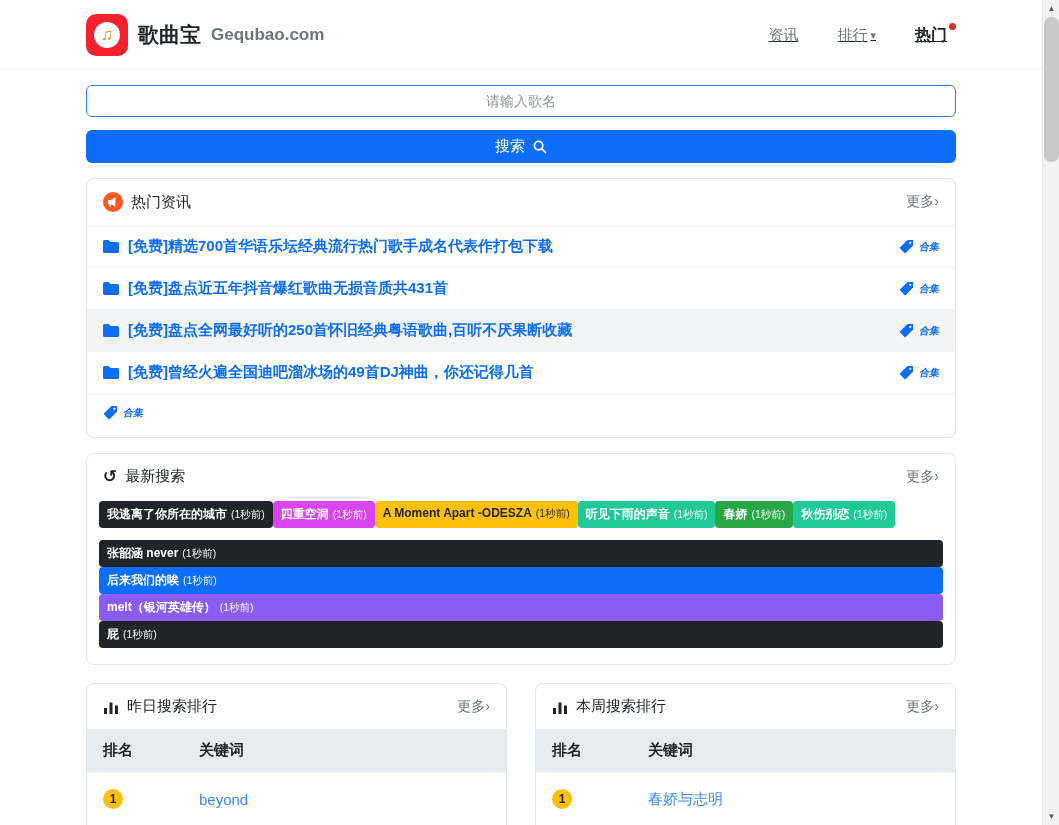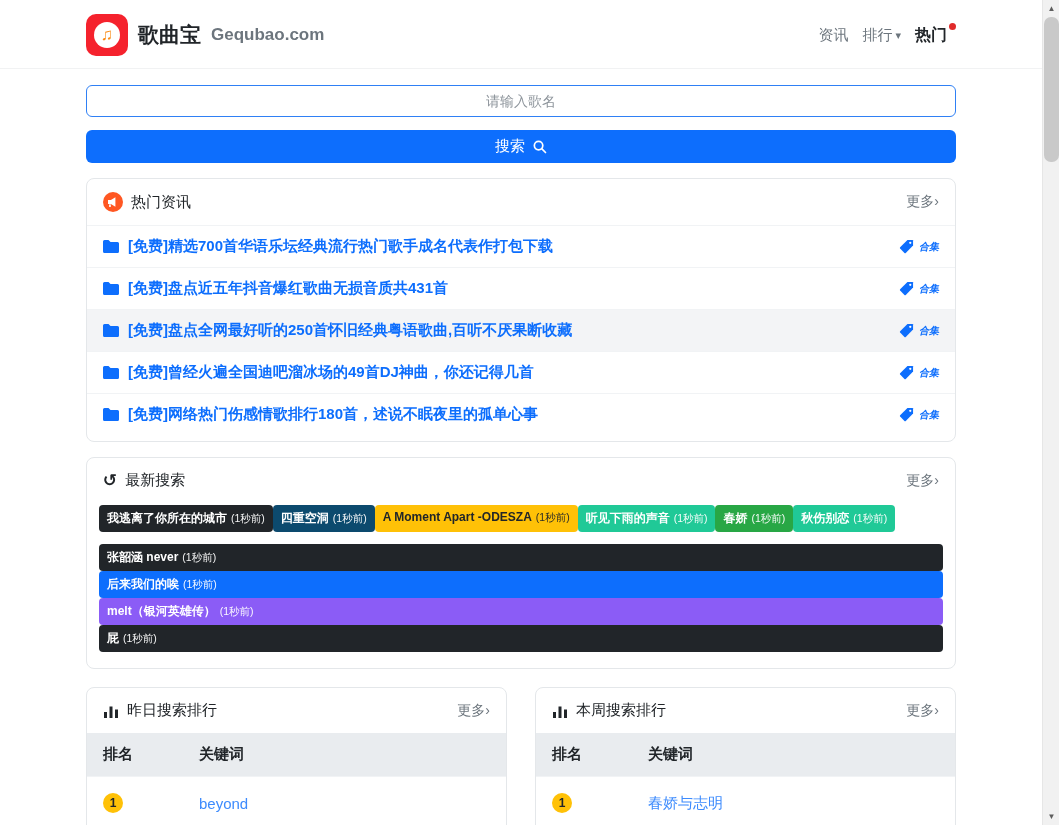--- a/index.html
+++ b/index.html
@@ -13,21 +13,21 @@
   .container { width:870px; margin:0 auto; }
 
   
   .header-wrap { border-bottom:1px solid #f1f2f3; }
   .site-header { display:flex; align-items:center; justify-content:space-between; padding:14px 0 12px; }
   .brand { display:flex; align-items:center; gap:10px; cursor:pointer; }
   .logo { width:42px; height:42px; background:#f5222d; border-radius:10px; display:flex; align-items:center; justify-content:center; }
   .logo-note { width:26px; height:26px; background:#fff; border-radius:50%; color:#fa8c16; font-size:17px; font-weight:bold; display:flex; align-items:center; justify-content:center; }
   .site-name { font-size:21px; font-weight:700; color:#212529; }
   .site-domain { font-size:17px; font-weight:700; color:#6c757d; }
-  .top-nav { display:flex; align-items:center; gap:14px; }
+  .top-nav { display:flex; align-items:center; gap:39px;text-decoration:underline; }
   .nav-link { font-size:15px; color:#6c757d; cursor:pointer; text-decoration:none; display:inline-flex; align-items:flex-start; }
   .nav-link .caret { font-size:11px; color:#6c757d; margin-left:3px; margin-top:3px; }
   .nav-link.hot { color:#212529; font-weight:700; font-size:16px; }
   .dot { width:7px; height:7px; border-radius:50%; background:#e02b2b; display:inline-block; margin-left:2px; margin-top:-2px; }
 
   
   .search-input {
     display:block; width:100%; height:32px; margin-top:16px; padding:4px 16px;
     border:1px solid #2f80f5; border-radius:6px; outline:none;
     text-align:center; font-size:14px; color:#212529;
@@ -195,26 +195,20 @@
         <a class="news-tag">
           <svg width="15" height="15" viewBox="0 0 16 16">
             <path d="M9 1h5.5a.5.5 0 01.5.5V7l-7.8 7.8a1 1 0 01-1.4 0L1.2 10.2a1 1 0 010-1.4z" fill="#0d6efd"></path>
             <circle cx="12" cy="4" r="1.2" fill="#fff"></circle>
           </svg>
           <span>合集</span>
         </a>
       </div>
 
       <div class="news-row">
-        <a class="news-link">
-          <svg width="16" height="13" viewBox="0 0 16 13">
-            <path d="M0 1.5A1.5 1.5 0 011.5 0h4l2 2h7A1.5 1.5 0 0116 3.5v8A1.5 1.5 0 0114.5 13h-13A1.5 1.5 0 010 11.5z" fill="#0d6efd"></path>
-          </svg>
-          <span>[免费]网络热门伤感情歌排行180首，述说不眠夜里的孤单心事</span>
-        </a>
         <a class="news-tag">
           <svg width="15" height="15" viewBox="0 0 16 16">
             <path d="M9 1h5.5a.5.5 0 01.5.5V7l-7.8 7.8a1 1 0 01-1.4 0L1.2 10.2a1 1 0 010-1.4z" fill="#0d6efd"></path>
             <circle cx="12" cy="4" r="1.2" fill="#fff"></circle>
           </svg>
           <span>合集</span>
         </a>
       </div>
       <div class="card-pad-bottom"></div>
     </section>
@@ -226,21 +220,21 @@
           <span>最新搜索</span>
         </div>
         <a class="more">更多›</a>
       </div>
       <div class="badges-body">
         <div class="badge-line">
           <span class="badge" style="background: rgb(33, 37, 41); color: rgb(255, 255, 255);">
             <span>我逃离了你所在的城市</span>
             <span class="badge-time">(1秒前)</span>
           </span>
-          <span class="badge" style="background: #0c4a6e; color: rgb(255, 255, 255); text-align: right;">
+          <span class="badge" style="background: #d946ef; color: rgb(255, 255, 255); text-align: right;">
             <span>四重空洞</span>
             <span class="badge-time">(1秒前)</span>
           </span>
           <span class="badge" style="background: rgb(255, 193, 7); color: rgb(33, 37, 41);">
             <span>A Moment Apart -ODESZA</span>
             <span class="badge-time">(1秒前)</span>
           </span>
           <span class="badge" style="background: rgb(32, 201, 151); color: rgb(255, 255, 255);">
             <span>听见下雨的声音</span>
             <span class="badge-time">(1秒前)</span>

